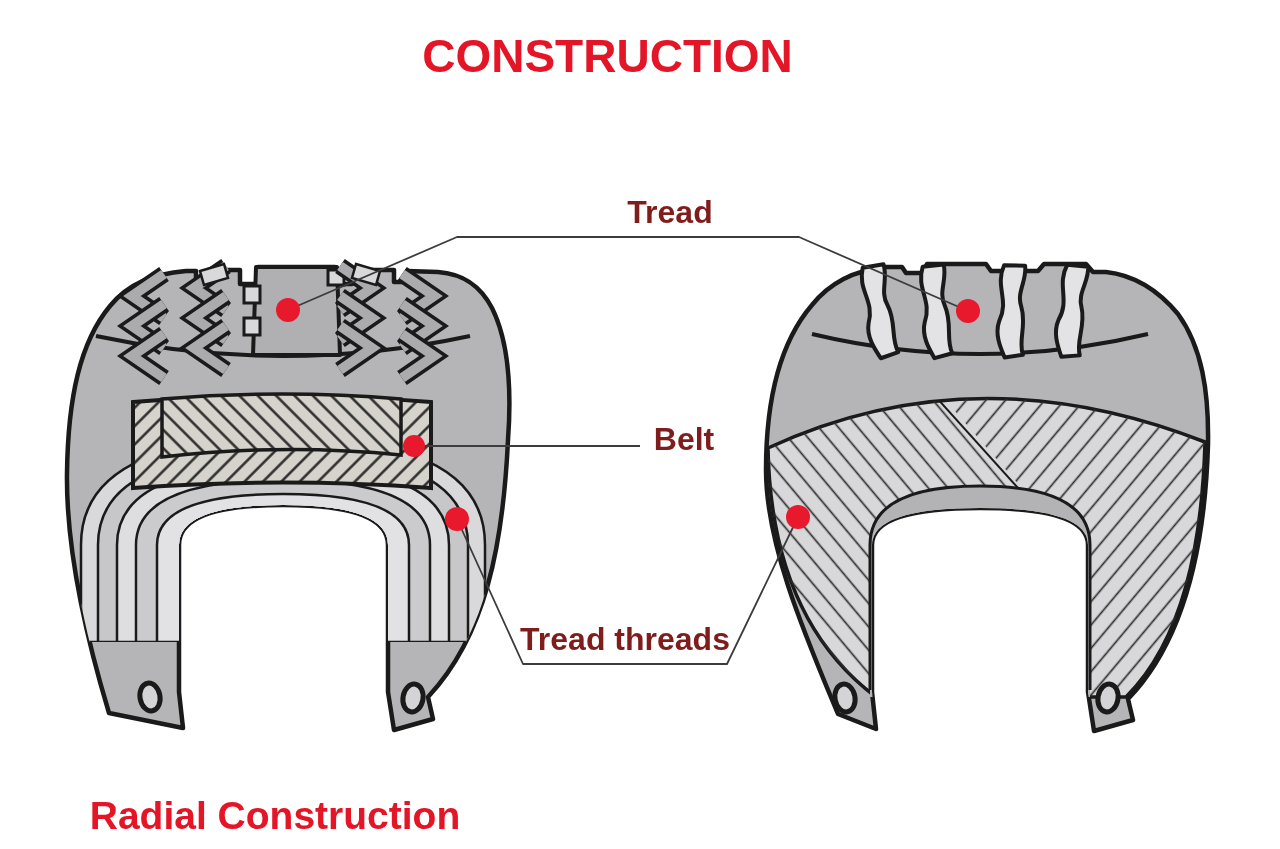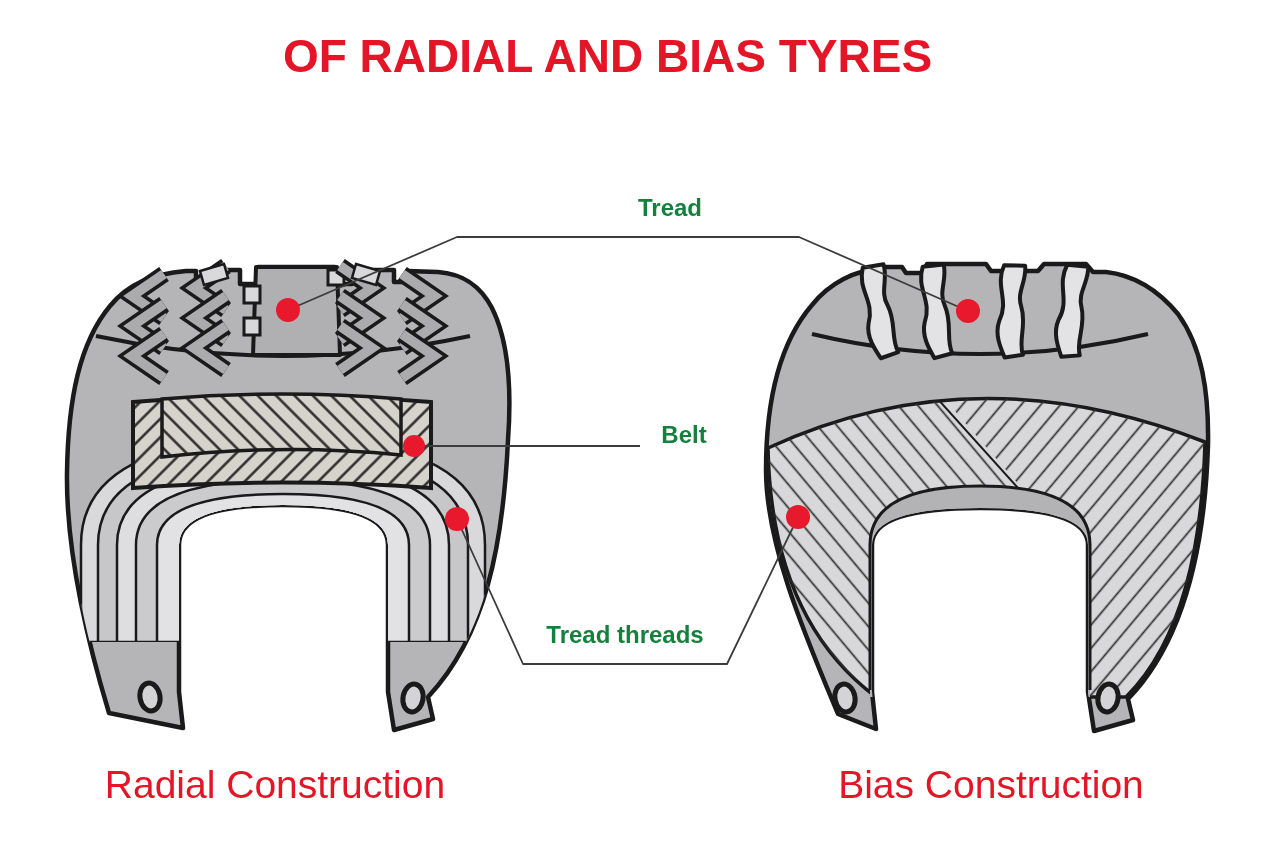--- a/index.html
+++ b/index.html
@@ -1,22 +1,22 @@
 <!DOCTYPE html>
 <html><head>
 <meta charset="utf-8">
 <style>
   html,body{margin:0;padding:0;background:#fff;}
   #stage{position:relative;width:1280px;height:849px;background:#ffffff;overflow:hidden;
          font-family:"Liberation Sans","DejaVu Sans",sans-serif;}
   .abs{position:absolute;}
   .ttl{left:0;top:22px;width:1215px;text-align:center;color:#e31526;
        font-weight:700;font-size:46px;line-height:69px;letter-spacing:0px;}
-  .lbl{font-weight:700;color:#15803d;font-size:24px;text-align:center;}
-  .cap{font-weight:400;color:#e31526;font-size:39px;text-align:center;}
+  .lbl{font-weight:700;color:#7f1d1d;font-size:32px;text-align:center;}
+  .cap{font-weight:700;color:#e31526;font-size:39px;text-align:center;margin-top:31px;}
   svg{position:absolute;left:0;top:0;}
 </style>
 </head>
 <body>
 
 <div id="stage">
 
   <svg width="1280" height="849" viewBox="0 0 1280 849">
     <defs>
       <clipPath id="clipBodyL">
@@ -182,25 +182,24 @@
     <g fill="#e8192c">
       <circle cx="288" cy="310" r="12"></circle>
       <circle cx="414" cy="446" r="11"></circle>
       <circle cx="457" cy="519" r="12"></circle>
       <circle cx="968" cy="311" r="12"></circle>
       <circle cx="798" cy="517" r="12"></circle>
     </g>
   </svg>
 
   <div class="abs ttl">
-    <div>OF RADIAL AND BIAS TYRES</div>
+    <div>CONSTRUCTION</div>
   </div>
 
   <div class="abs lbl" style="left:570px;top:194px;width:200px;">Tread</div>
 
   <div class="abs lbl" style="left:584px;top:421px;width:200px;">Belt</div>
 
   <div class="abs lbl" style="left:505px;top:621px;width:240px;">Tread threads</div>
 
   <div class="abs cap" style="left:75px;top:763px;width:400px;">Radial Construction</div>
 
-  <div class="abs cap" style="left:791px;top:763px;width:400px;">Bias Construction</div>
 </div>
 
 </body></html>

